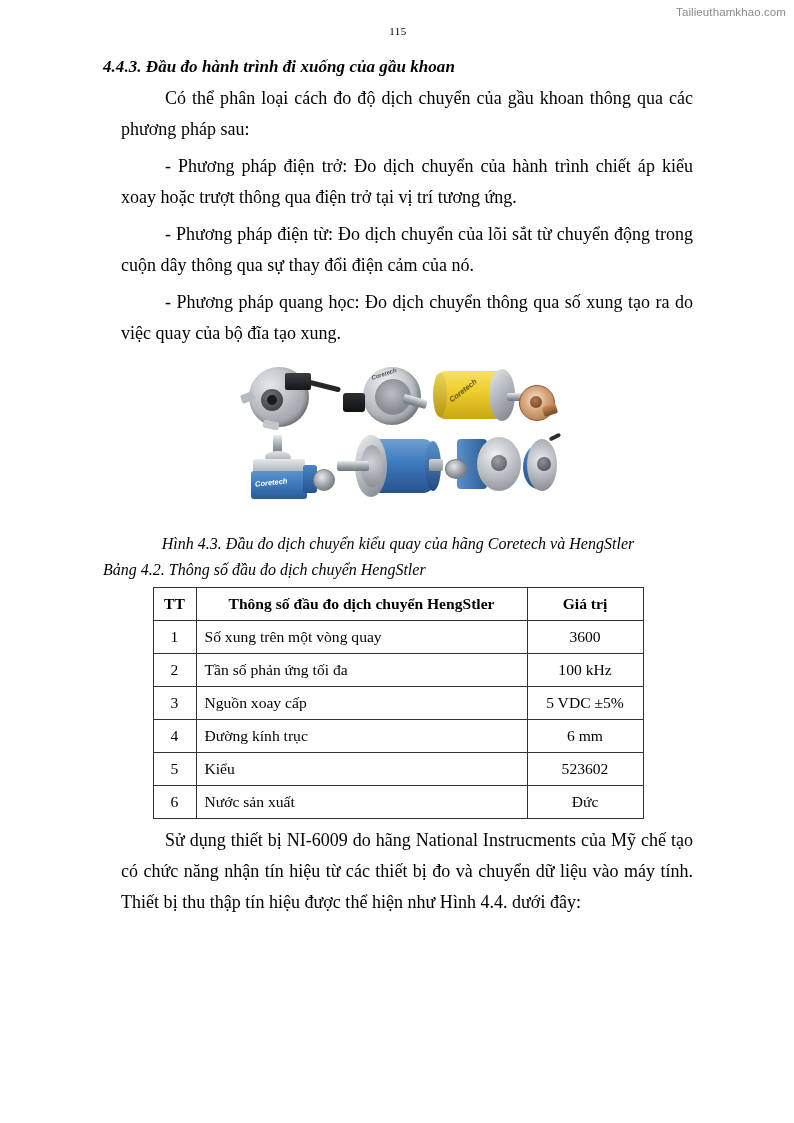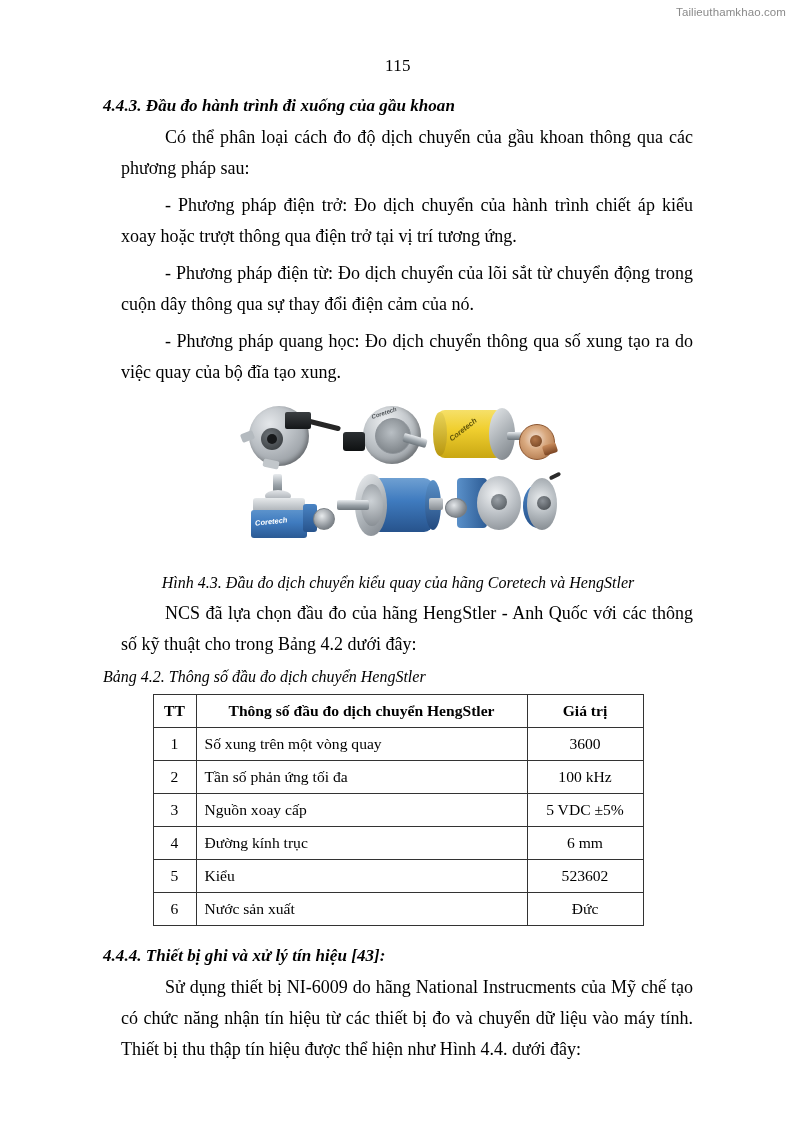--- a/index.html
+++ b/index.html
@@ -31,22 +31,22 @@
   
   .page {
     position: absolute;
     left: 103px;
     top: 0;
     width: 590px;
   }
 
   .page-number {
     text-align: center;
-    font-size: 17px;
-    padding-top: 56px;
+    font-size: 11px;
+    padding-top: 25px;
     letter-spacing: 0.4px;
   }
 
   h3.section-heading {
     font-size: 17px;
     font-weight: bold;
     font-style: italic;
     margin: 20px 0 0 0;
     letter-spacing: 0.05px;
   }
@@ -227,21 +227,20 @@
         <div class="disc" style="left:4px; top:6px; width:30px; height:52px; border-radius:50%; background:radial-gradient(circle at 45% 40%, #e9ecee 0%, #b4babf 45%, #7b8187 100%);"></div>
         <div class="disc" style="left:14px; top:24px; width:14px; height:14px; background:radial-gradient(circle at 40% 35%, #8b9197, #3e4347);"></div>
         <div class="cable" style="left:26px; top:2px; width:12px; height:4px; transform:rotate(-26deg);"></div>
       </div>
 
     </div>
 
     <div class="fig-caption">Hình 4.3. Đầu đo dịch chuyển kiểu quay của hãng Coretech và HengStler</div>
   </div>
 
-  <p class="body-text">NCS đã lựa chọn đầu đo của hãng HengStler - Anh Quốc với các thông số kỹ thuật cho trong Bảng 4.2 dưới đây:</p>
 
   <div class="table-caption">Bảng 4.2. Thông số đầu đo dịch chuyển HengStler</div>
 
   <table class="spec-table">
     <thead>
       <tr>
         <th class="col-tt">TT</th>
         <th class="col-par" style="text-align:center; padding-left:0 !important;">Thông số đầu đo dịch chuyển HengStler</th>
         <th class="col-val">Giá trị</th>
       </tr>
@@ -273,17 +272,16 @@
         <td class="col-val">523602</td>
       </tr>
       <tr>
         <td class="col-tt">6</td>
         <td class="col-par">Nước sản xuất</td>
         <td class="col-val">Đức</td>
       </tr>
     </tbody>
   </table>
 
-  <h3 class="section-heading last-section">4.4.4. Thiết bị ghi và xử lý tín hiệu [43]:</h3>
 
   <p class="body-text">Sử dụng thiết bị NI-6009 do hãng National Instrucments của Mỹ chế tạo có chức năng nhận tín hiệu từ các thiết bị đo và chuyển dữ liệu vào máy tính. Thiết bị thu thập tín hiệu được thể hiện như Hình 4.4. dưới đây:</p>
 
 </div>
 
 </body></html>

